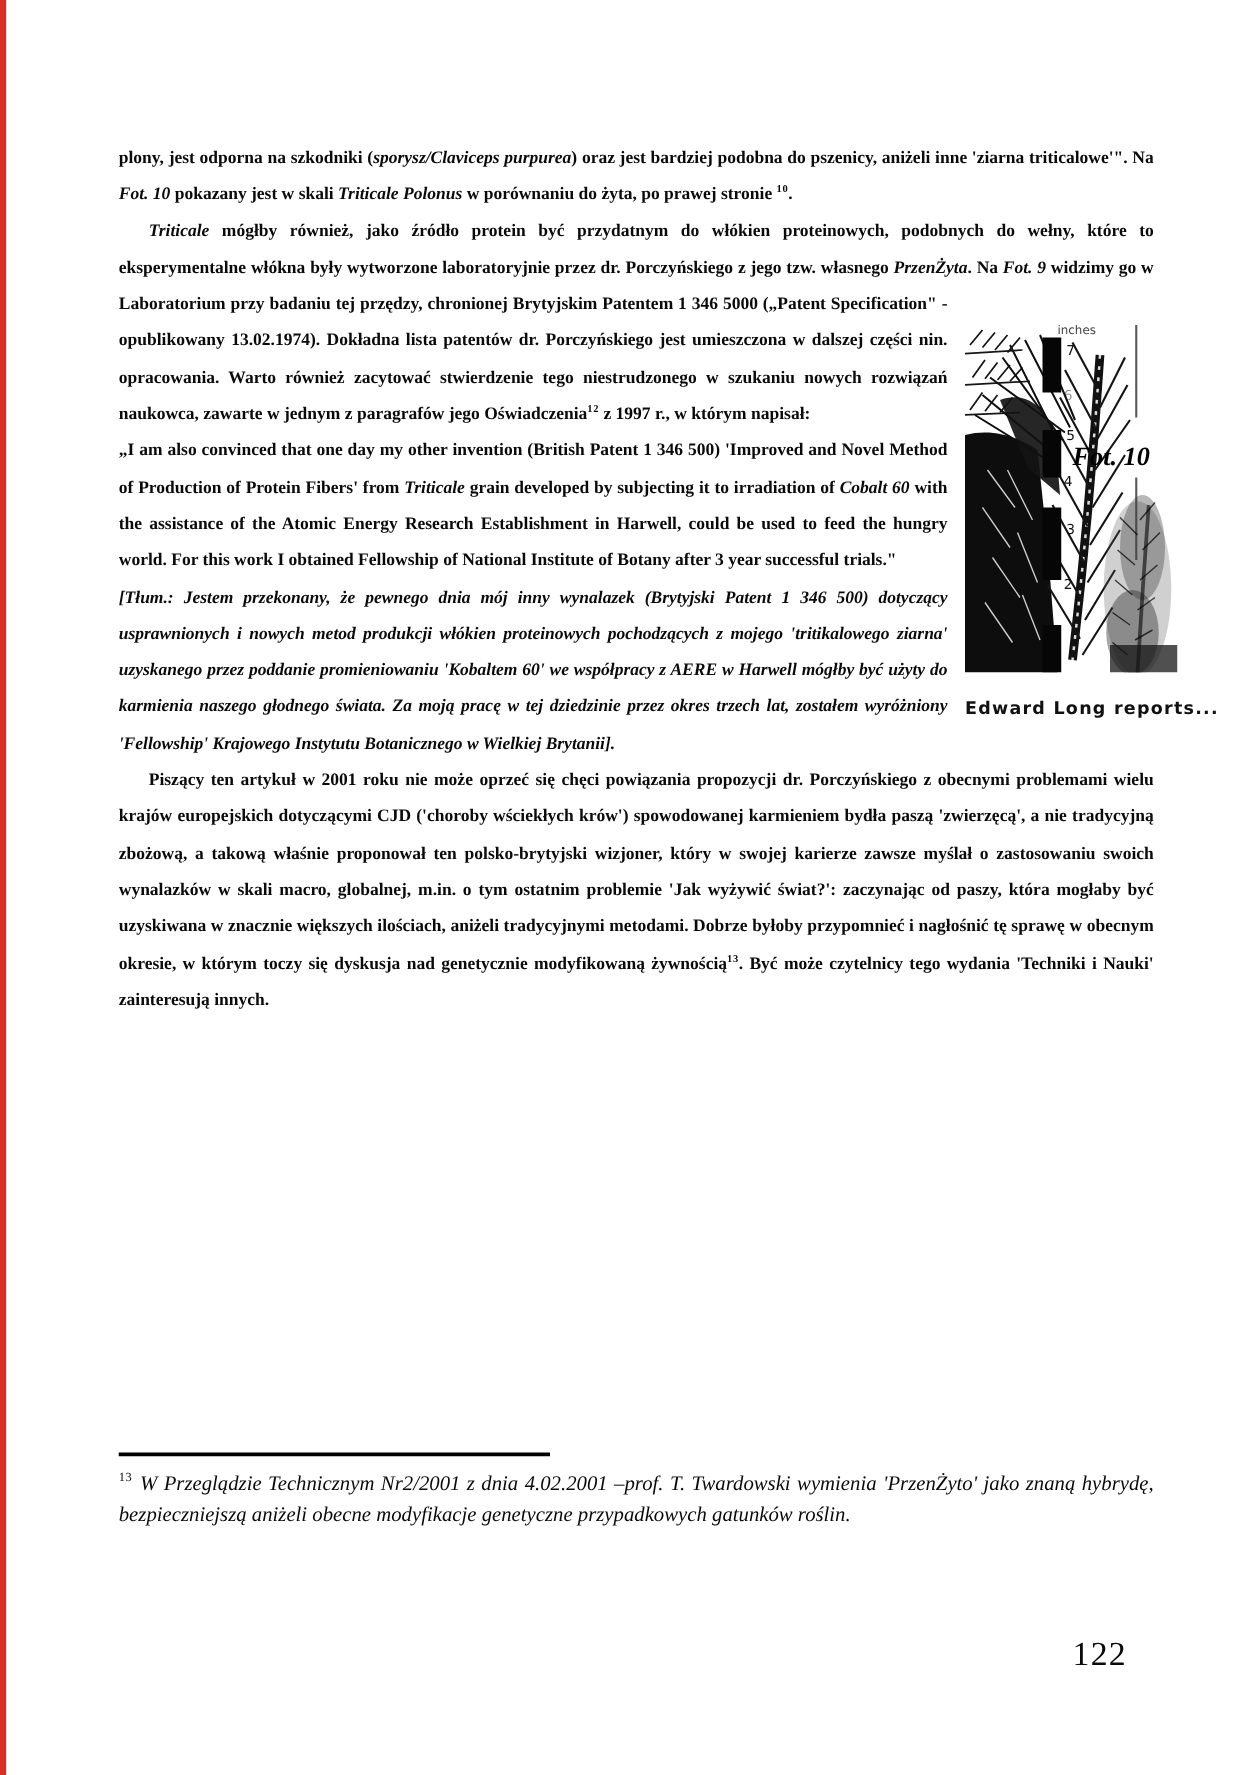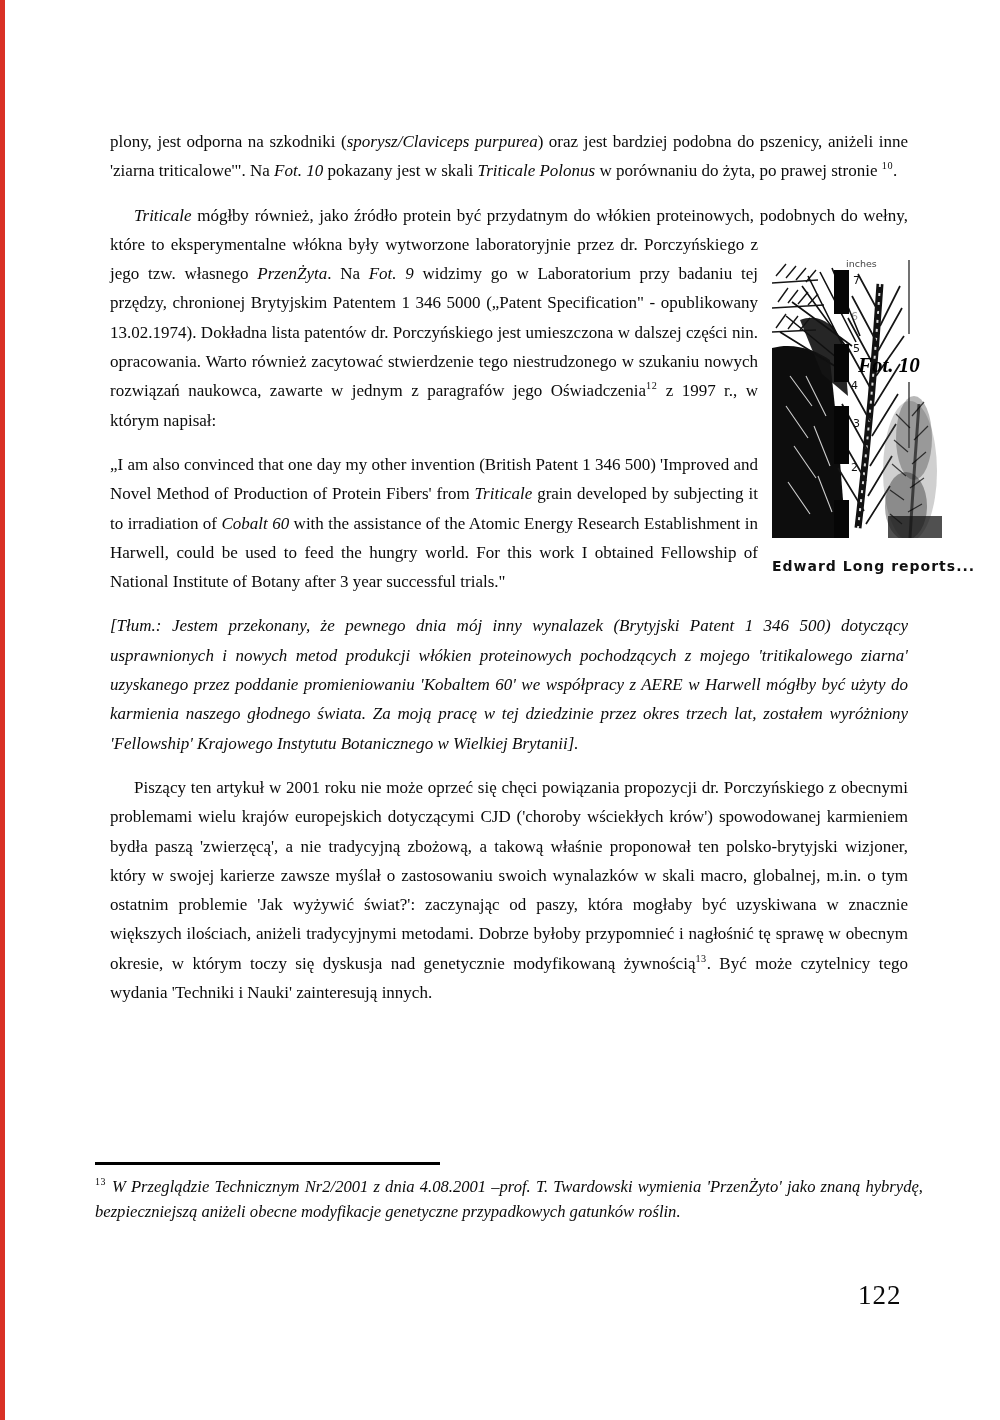--- a/index.html
+++ b/index.html
@@ -1,35 +1,35 @@
 <!DOCTYPE html>
 <html><head>
 <meta charset="utf-8">
 <style>
   html,body{margin:0;padding:0;background:#fff;}
   .page{position:relative;width:1000px;height:1420px;background:#ffffff;overflow:hidden;
         font-family:"Liberation Serif", serif;color:#0a0a0a;}
   .edge-line{position:absolute;left:0;top:0;width:5px;height:1420px;}
   .content{position:absolute;left:95px;top:112px;width:828px;max-height:1052px;overflow:hidden;}
-  .content p{margin:15px;font-size:17px;line-height:29.3px;text-align:justify;}
+  .content p{margin:0;font-size:14px;line-height:29.3px;text-align:justify;font-weight:bold;}
   .content p.indent{text-indent:24px;}
   .it{font-style:italic;}
   .italicpara{font-style:italic;}
   sup{font-size:0.6em;line-height:0;vertical-align:super;letter-spacing:0.5px;}
   .float-spacer{float:right;width:0;height:144px;}
   .float-photo{float:right;clear:right;width:185px;height:306px;margin-right:-20px;}
   .figure-layer{position:absolute;left:772px;top:256px;width:170px;}
   .figure-caption{margin-top:16px;font-family:"DejaVu Sans", sans-serif;font-weight:bold;
         font-size:14px;letter-spacing:1px;color:#111;white-space:nowrap;}
   .footnotes{position:absolute;left:95px;top:1162px;width:828px;background:#fff;}
   .fn-rule{width:345px;border-top:3px solid #000;margin-bottom:9px;}
   .footnotes p{margin:0 0 3px 0;font-size:16.6px;line-height:25px;text-align:justify;}
   .footnotes .it{font-style:italic;}
   .fn-num{font-style:normal;margin-right:6px;}
-  .page-number{position:absolute;left:858px;top:1280px;font-size:27px;letter-spacing:1px;}
+  .page-number{position:absolute;left:858px;top:1308px;font-size:27px;letter-spacing:1px;}
 </style>
 </head>
 <body>
 
 <div class="page">
 
   <div class="edge-line" style="background: rgb(217, 48, 37);"></div>
 
   <div class="content">
     <div class="float-spacer"></div>
@@ -98,18 +98,18 @@
         </g>
         <rect x="116" y="260" width="54" height="22" fill="#151515" opacity="0.75"></rect>
       </g>
     </svg>
     <div class="figure-caption">Edward Long reports...</div>
   </div>
 
   <div class="footnotes">
     <div class="fn-rule"></div>
     <div>
-        <p><sup class="fn-num">13</sup><span class="it">W Przeglądzie Technicznym Nr2/2001 z dnia 4.08.2001 –prof. T. Twardowski wymienia 'PrzenŻyto' jako znaną hybrydę, bezpieczniejszą aniżeli obecne modyfikacje genetyczne przypadkowych gatunków roślin.</span></p>
+        <p><sup class="fn-num">13</sup><span class="it">W Przeglądzie Technicznym Nr2/2001 z dnia 4.02.2001 –prof. T. Twardowski wymienia 'PrzenŻyto' jako znaną hybrydę, bezpieczniejszą aniżeli obecne modyfikacje genetyczne przypadkowych gatunków roślin.</span></p>
       </div>
   </div>
 
   <div class="page-number">122</div>
 </div>
 
 </body></html>

